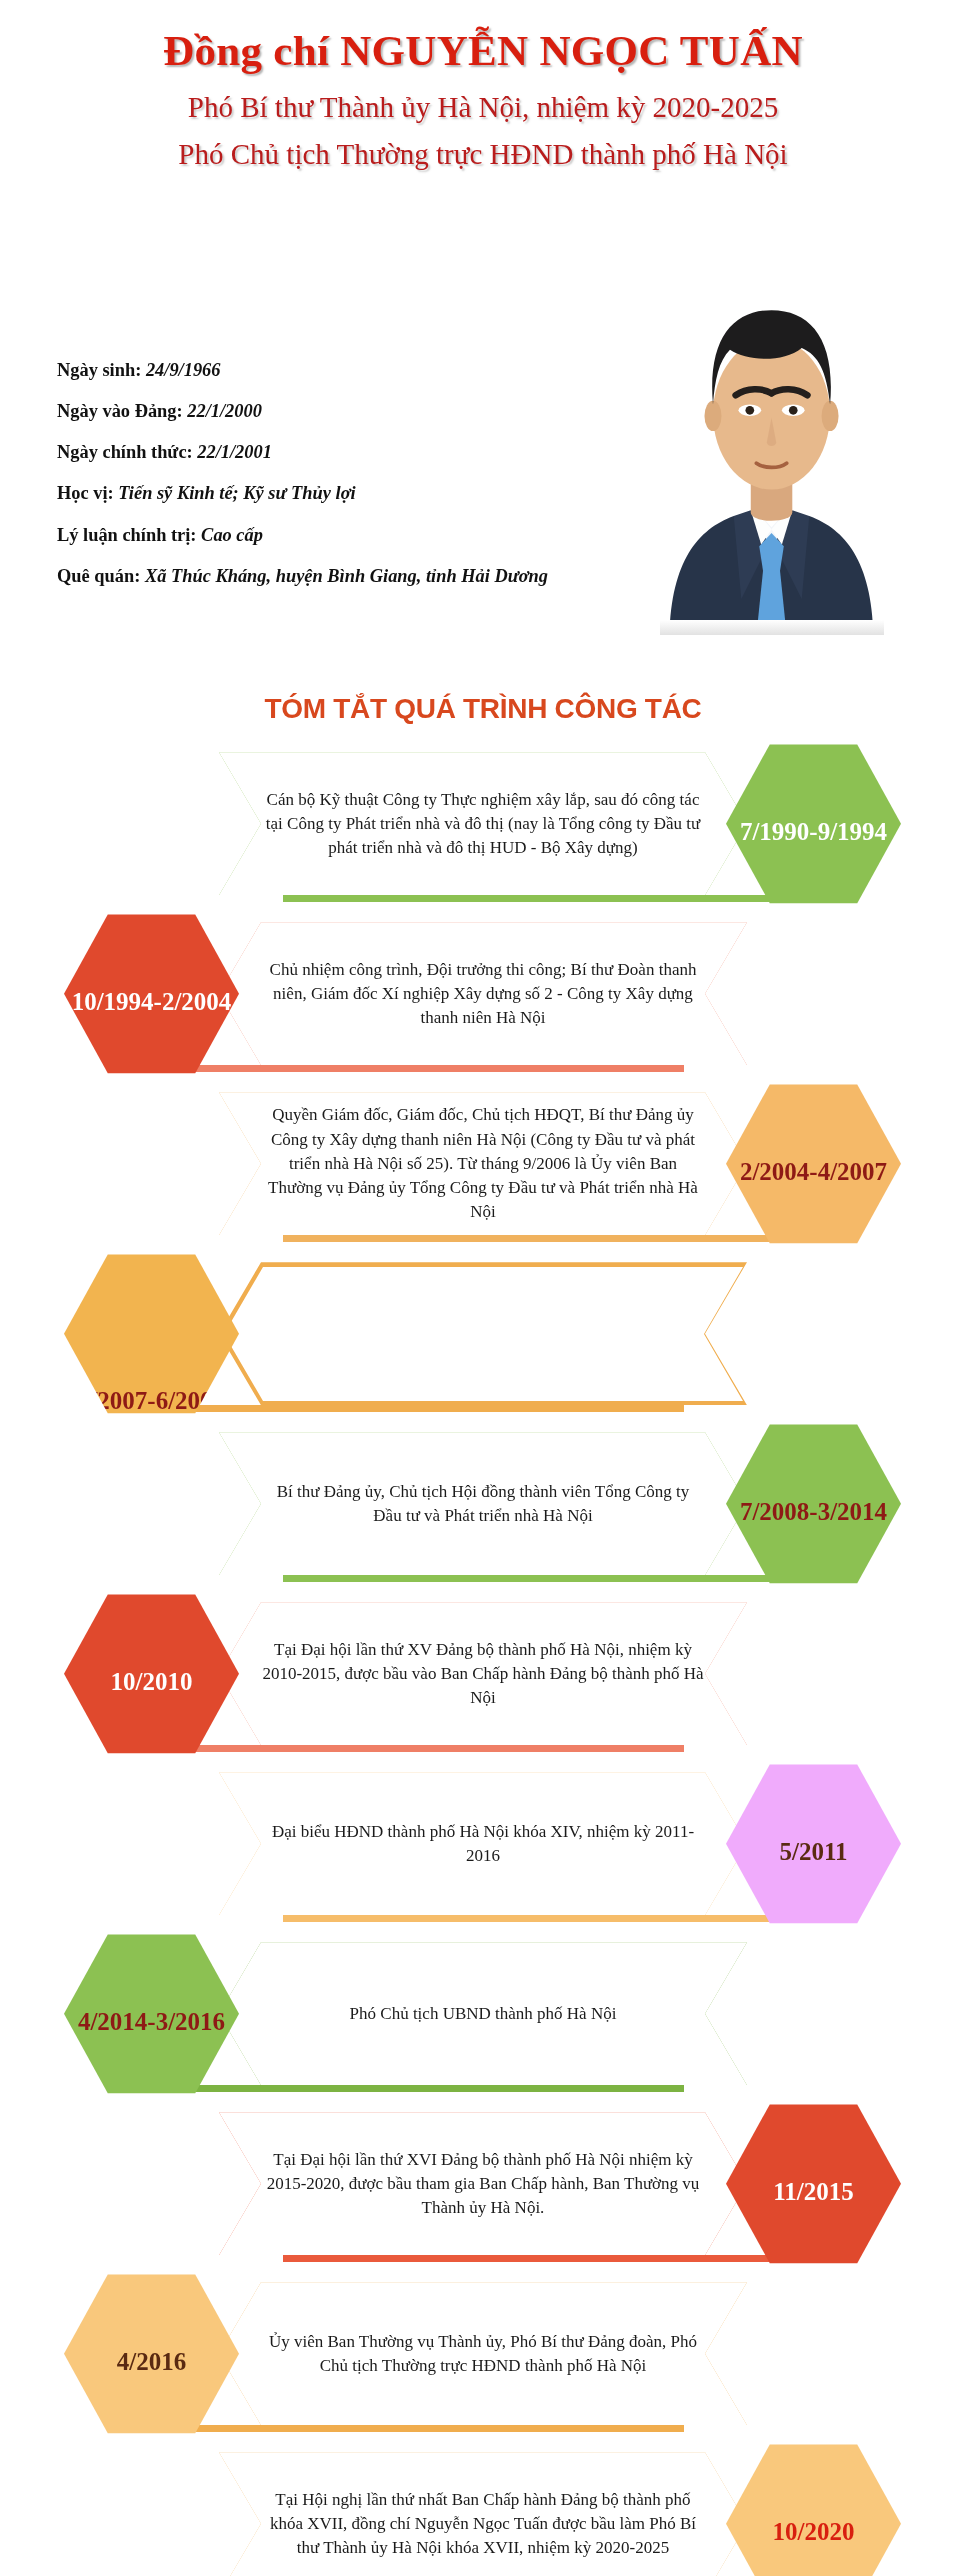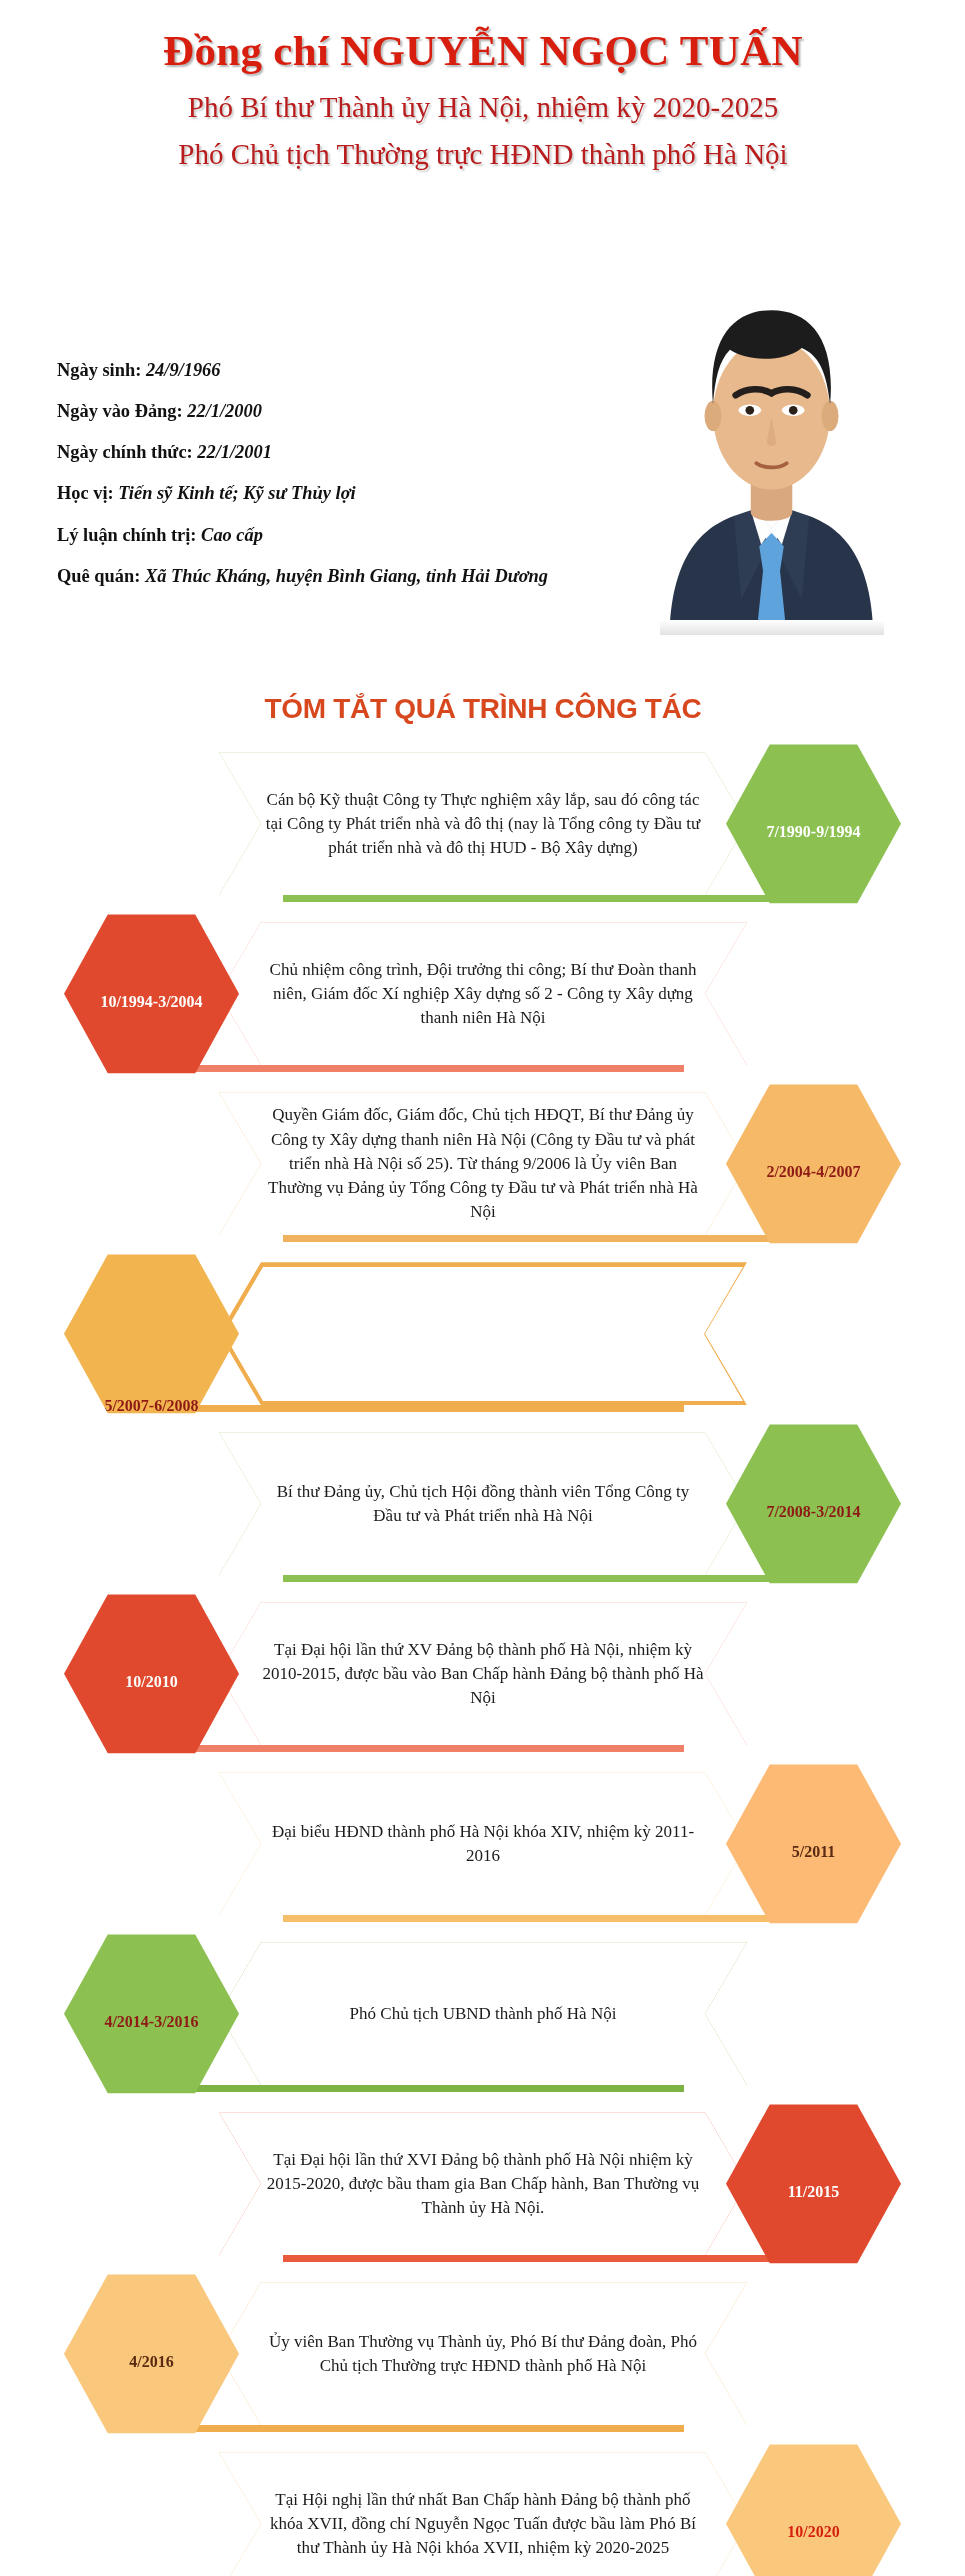--- a/index.html
+++ b/index.html
@@ -122,21 +122,21 @@
   
   .hex {
     position:absolute; top:3.8px; width:175px; height:162px;
     clip-path:polygon(25% 1%, 75% 1%, 100% 50%, 75% 99%, 25% 99%, 0 50%);
     display:flex; align-items:center; justify-content:center;
     filter:drop-shadow(2.8px 3.8px 3.8px rgba(0,0,0,.22));
   }
   .dir-right .hex { left:726px; }
   .dir-left  .hex { left:64px; }
   .hex-label {
-    font-size:16px; font-weight:bold;
+    font-size:25px; font-weight:bold;
     font-family:"Liberation Serif", serif;
     white-space:nowrap;
     margin-top:16px;
   }
 </style>
 </head>
 <body>
 
 <div id="header">
 
@@ -227,21 +227,21 @@
       </div>
     </div>
     <div class="tl-row dir-left">
       <div class="arrow-outline" style="color: rgb(239, 127, 102);"></div>
       <div class="arrow-inner-white"></div>
       <div class="tl-bar" style="background: rgb(239, 127, 102);"></div>
       <div class="arrow-box">
         <div class="ab-text">Chủ nhiệm công trình, Đội trưởng thi công; Bí thư Đoàn thanh niên, Giám đốc Xí nghiệp Xây dựng số 2 - Công ty Xây dựng thanh niên Hà Nội</div>
       </div>
       <div class="hex" style="background: rgb(224, 73, 45);">
-        <span class="hex-label" style="color: rgb(255, 255, 255);">10/1994-3/2004</span>
+        <span class="hex-label" style="color: rgb(255, 255, 255);">10/1994-2/2004</span>
       </div>
     </div>
     <div class="tl-row dir-right">
       <div class="arrow-outline" style="color: rgb(240, 178, 94);"></div>
       <div class="arrow-inner-white"></div>
       <div class="tl-bar" style="background: rgb(240, 178, 94);"></div>
       <div class="arrow-box">
         <div class="ab-text">Quyền Giám đốc, Giám đốc, Chủ tịch HĐQT, Bí thư Đảng ủy Công ty Xây dựng thanh niên Hà Nội (Công ty Đầu tư và phát triển nhà Hà Nội số 25). Từ tháng 9/2006 là Ủy viên Ban Thường vụ Đảng ủy Tổng Công ty Đầu tư và Phát triển nhà Hà Nội</div>
       </div>
       <div class="hex" style="background: rgb(245, 185, 104);">
@@ -278,21 +278,21 @@
         <span class="hex-label" style="color: rgb(255, 255, 255);">10/2010</span>
       </div>
     </div>
     <div class="tl-row dir-right">
       <div class="arrow-outline" style="color: rgb(246, 189, 106);"></div>
       <div class="arrow-inner-white"></div>
       <div class="tl-bar" style="background: rgb(246, 189, 106);"></div>
       <div class="arrow-box">
         <div class="ab-text">Đại biểu HĐND thành phố Hà Nội khóa XIV, nhiệm kỳ 2011-2016</div>
       </div>
-      <div class="hex" style="background: #fdba74;">
+      <div class="hex" style="background: #f0abfc;">
         <span class="hex-label" style="color: rgb(90, 42, 18);">5/2011</span>
       </div>
     </div>
     <div class="tl-row dir-left">
       <div class="arrow-outline" style="color: rgb(124, 179, 66);"></div>
       <div class="arrow-inner-white"></div>
       <div class="tl-bar" style="background: rgb(124, 179, 66);"></div>
       <div class="arrow-box">
         <div class="ab-text">Phó Chủ tịch UBND thành phố Hà Nội</div>
       </div>

